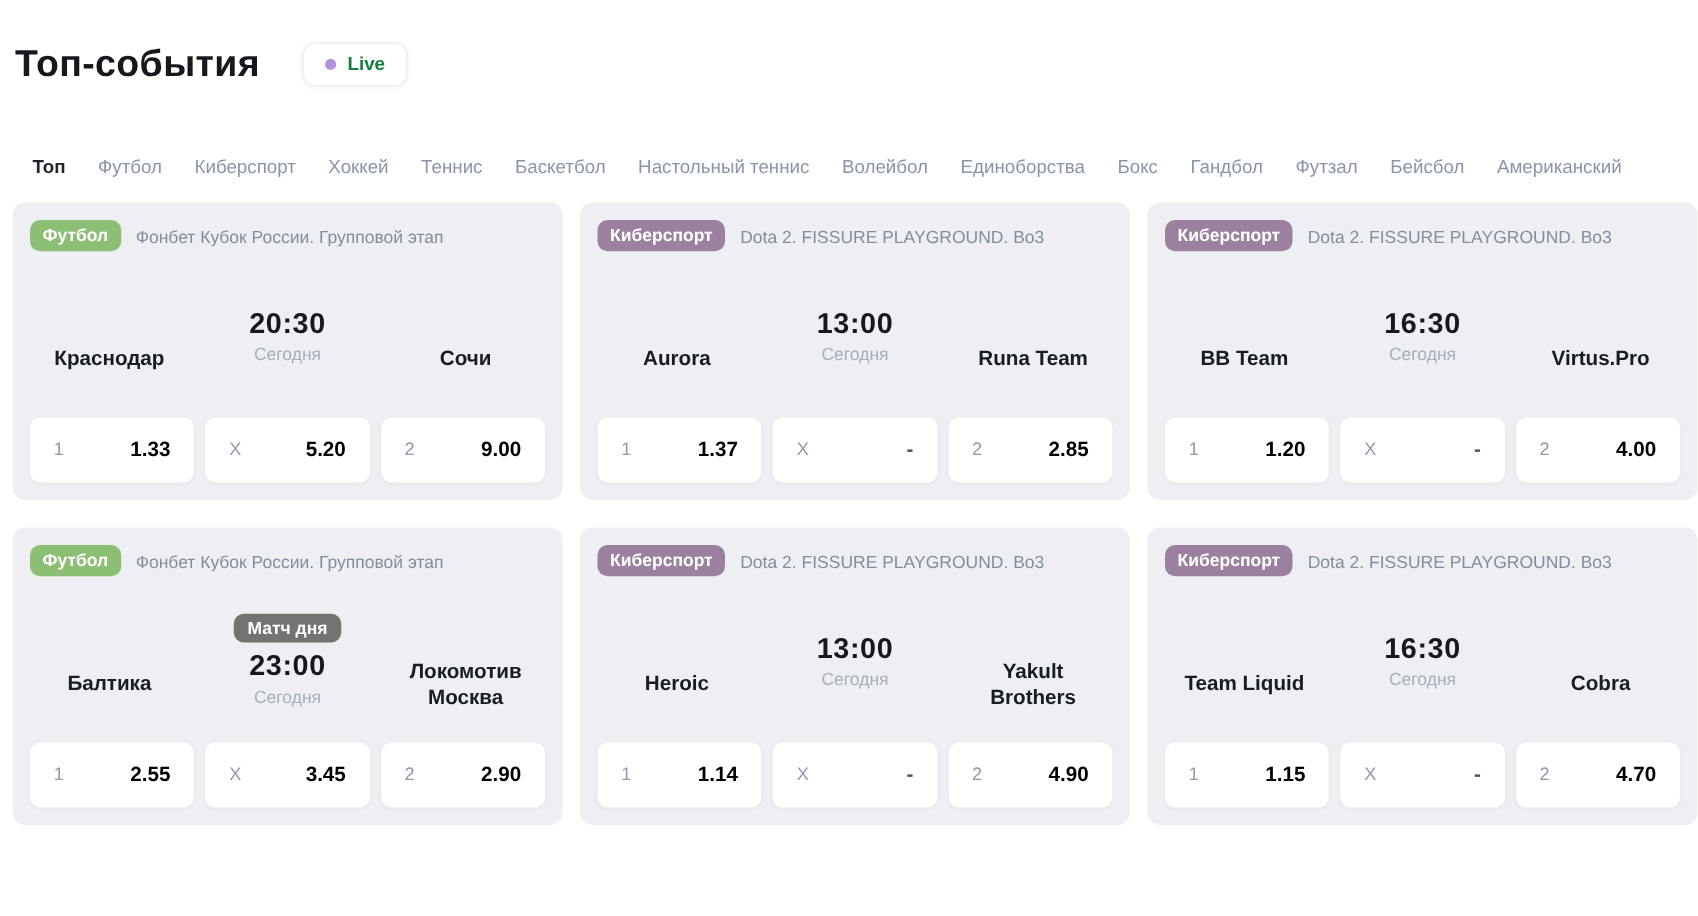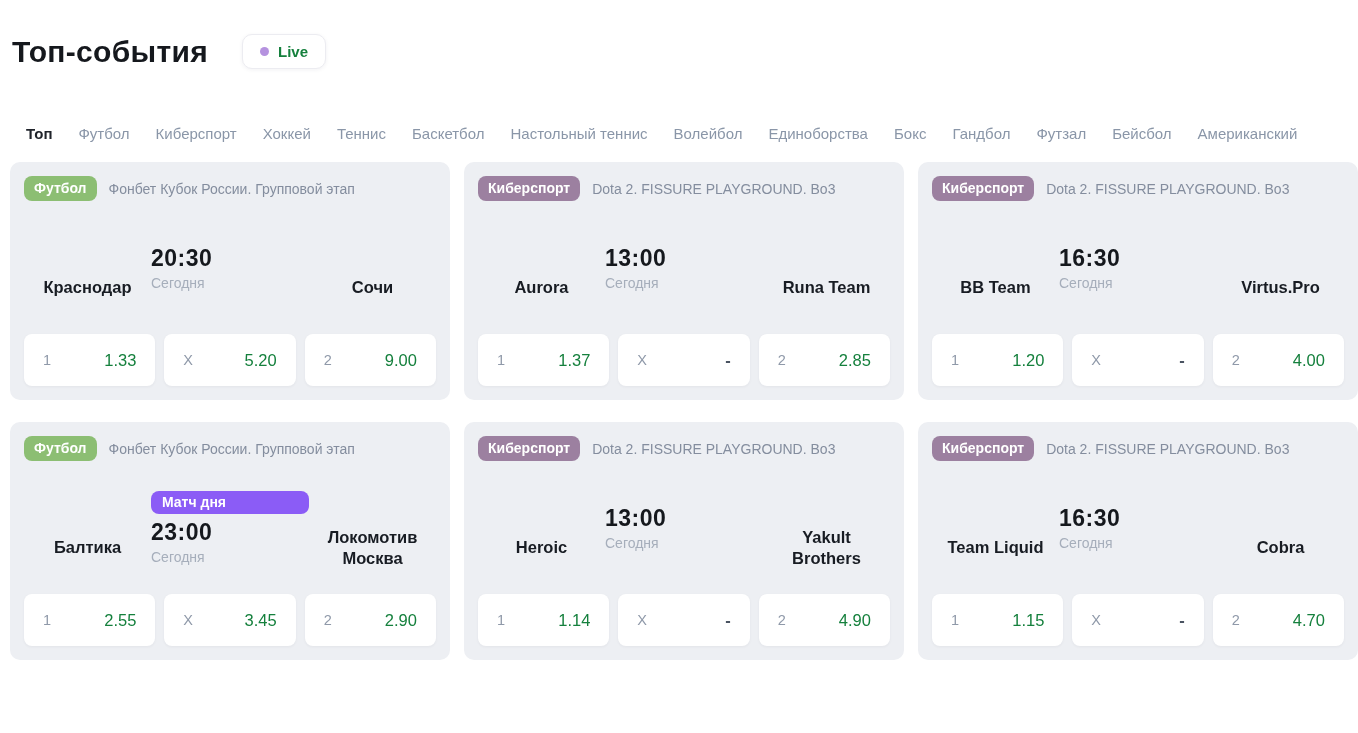--- a/index.html
+++ b/index.html
@@ -61,38 +61,38 @@
     white-space: nowrap; overflow: hidden; text-overflow: ellipsis;
   }
 
   .card-middle { flex: 1; display: flex; align-items: center; }
   .team-col {
     flex: 1; display: flex; justify-content: center; text-align: center;
     transform: translateY(20px); padding: 0 4px;
   }
   .team-name { font-size: 16.5px; font-weight: 700; color: #181c23; line-height: 1.25; }
   .time-col {
-    flex: 0 0 158px; display: flex; flex-direction: column; gap: 3px;
+    flex: 0 0 158px; display: flex; flex-direction: column; align-items: center; gap: 3px;
   }
   .special-badge {
     color: #fff; font-size: 14px; font-weight: 600;
     padding: 3px 11px 4px; border-radius: 8px; margin-bottom: 2px;
   }
   .event-time { font-size: 23px; font-weight: 700; color: #15181d; letter-spacing: 0.5px; }
   .event-date { font-size: 14px; color: #a6aebb; }
 
   .odds-row { display: flex; gap: 9px; }
   .odds-button {
     flex: 1; height: 52px; background: #ffffff; border-radius: 8px;
     display: flex; align-items: center; justify-content: space-between;
     padding: 0 19px; cursor: pointer;
     box-shadow: 0 1px 3px rgba(40,40,60,0.05);
   }
   .odds-label { font-size: 14.5px; color: #8f99a9; }
-  .odds-value { font-size: 16.5px; font-weight: 400; color: #15803d; }
+  .odds-value { font-size: 16.5px; font-weight: 700; color: #000000; }
   .odds-button.no-value .odds-value { color: #4a5361; font-weight: 600; }
 </style>
 </head>
 <body>
 
 <div class="page">
 
   <div class="header-row">
     <div class="page-title">Топ-события</div>
     <div class="live-badge">
@@ -221,21 +221,21 @@
       <div class="event-card">
     <div class="card-header">
       <span class="sport-badge" style="background: rgb(140, 190, 115);">Футбол</span>
       <span class="tournament">Фонбет Кубок России. Групповой этап</span>
     </div>
     <div class="card-middle">
       <div class="team-col">
         <span class="team-name">Балтика</span>
       </div>
       <div class="time-col">
-        <span class="special-badge" style="background: #8b5cf6;">Матч дня</span>
+        <span class="special-badge" style="background: #737373;">Матч дня</span>
         <span class="event-time">23:00</span>
         <span class="event-date">Сегодня</span>
       </div>
       <div class="team-col">
         <span class="team-name">Локомотив Москва</span>
       </div>
     </div>
     <div class="odds-row">
           <div class="odds-button">
     <span class="odds-label">1</span>

